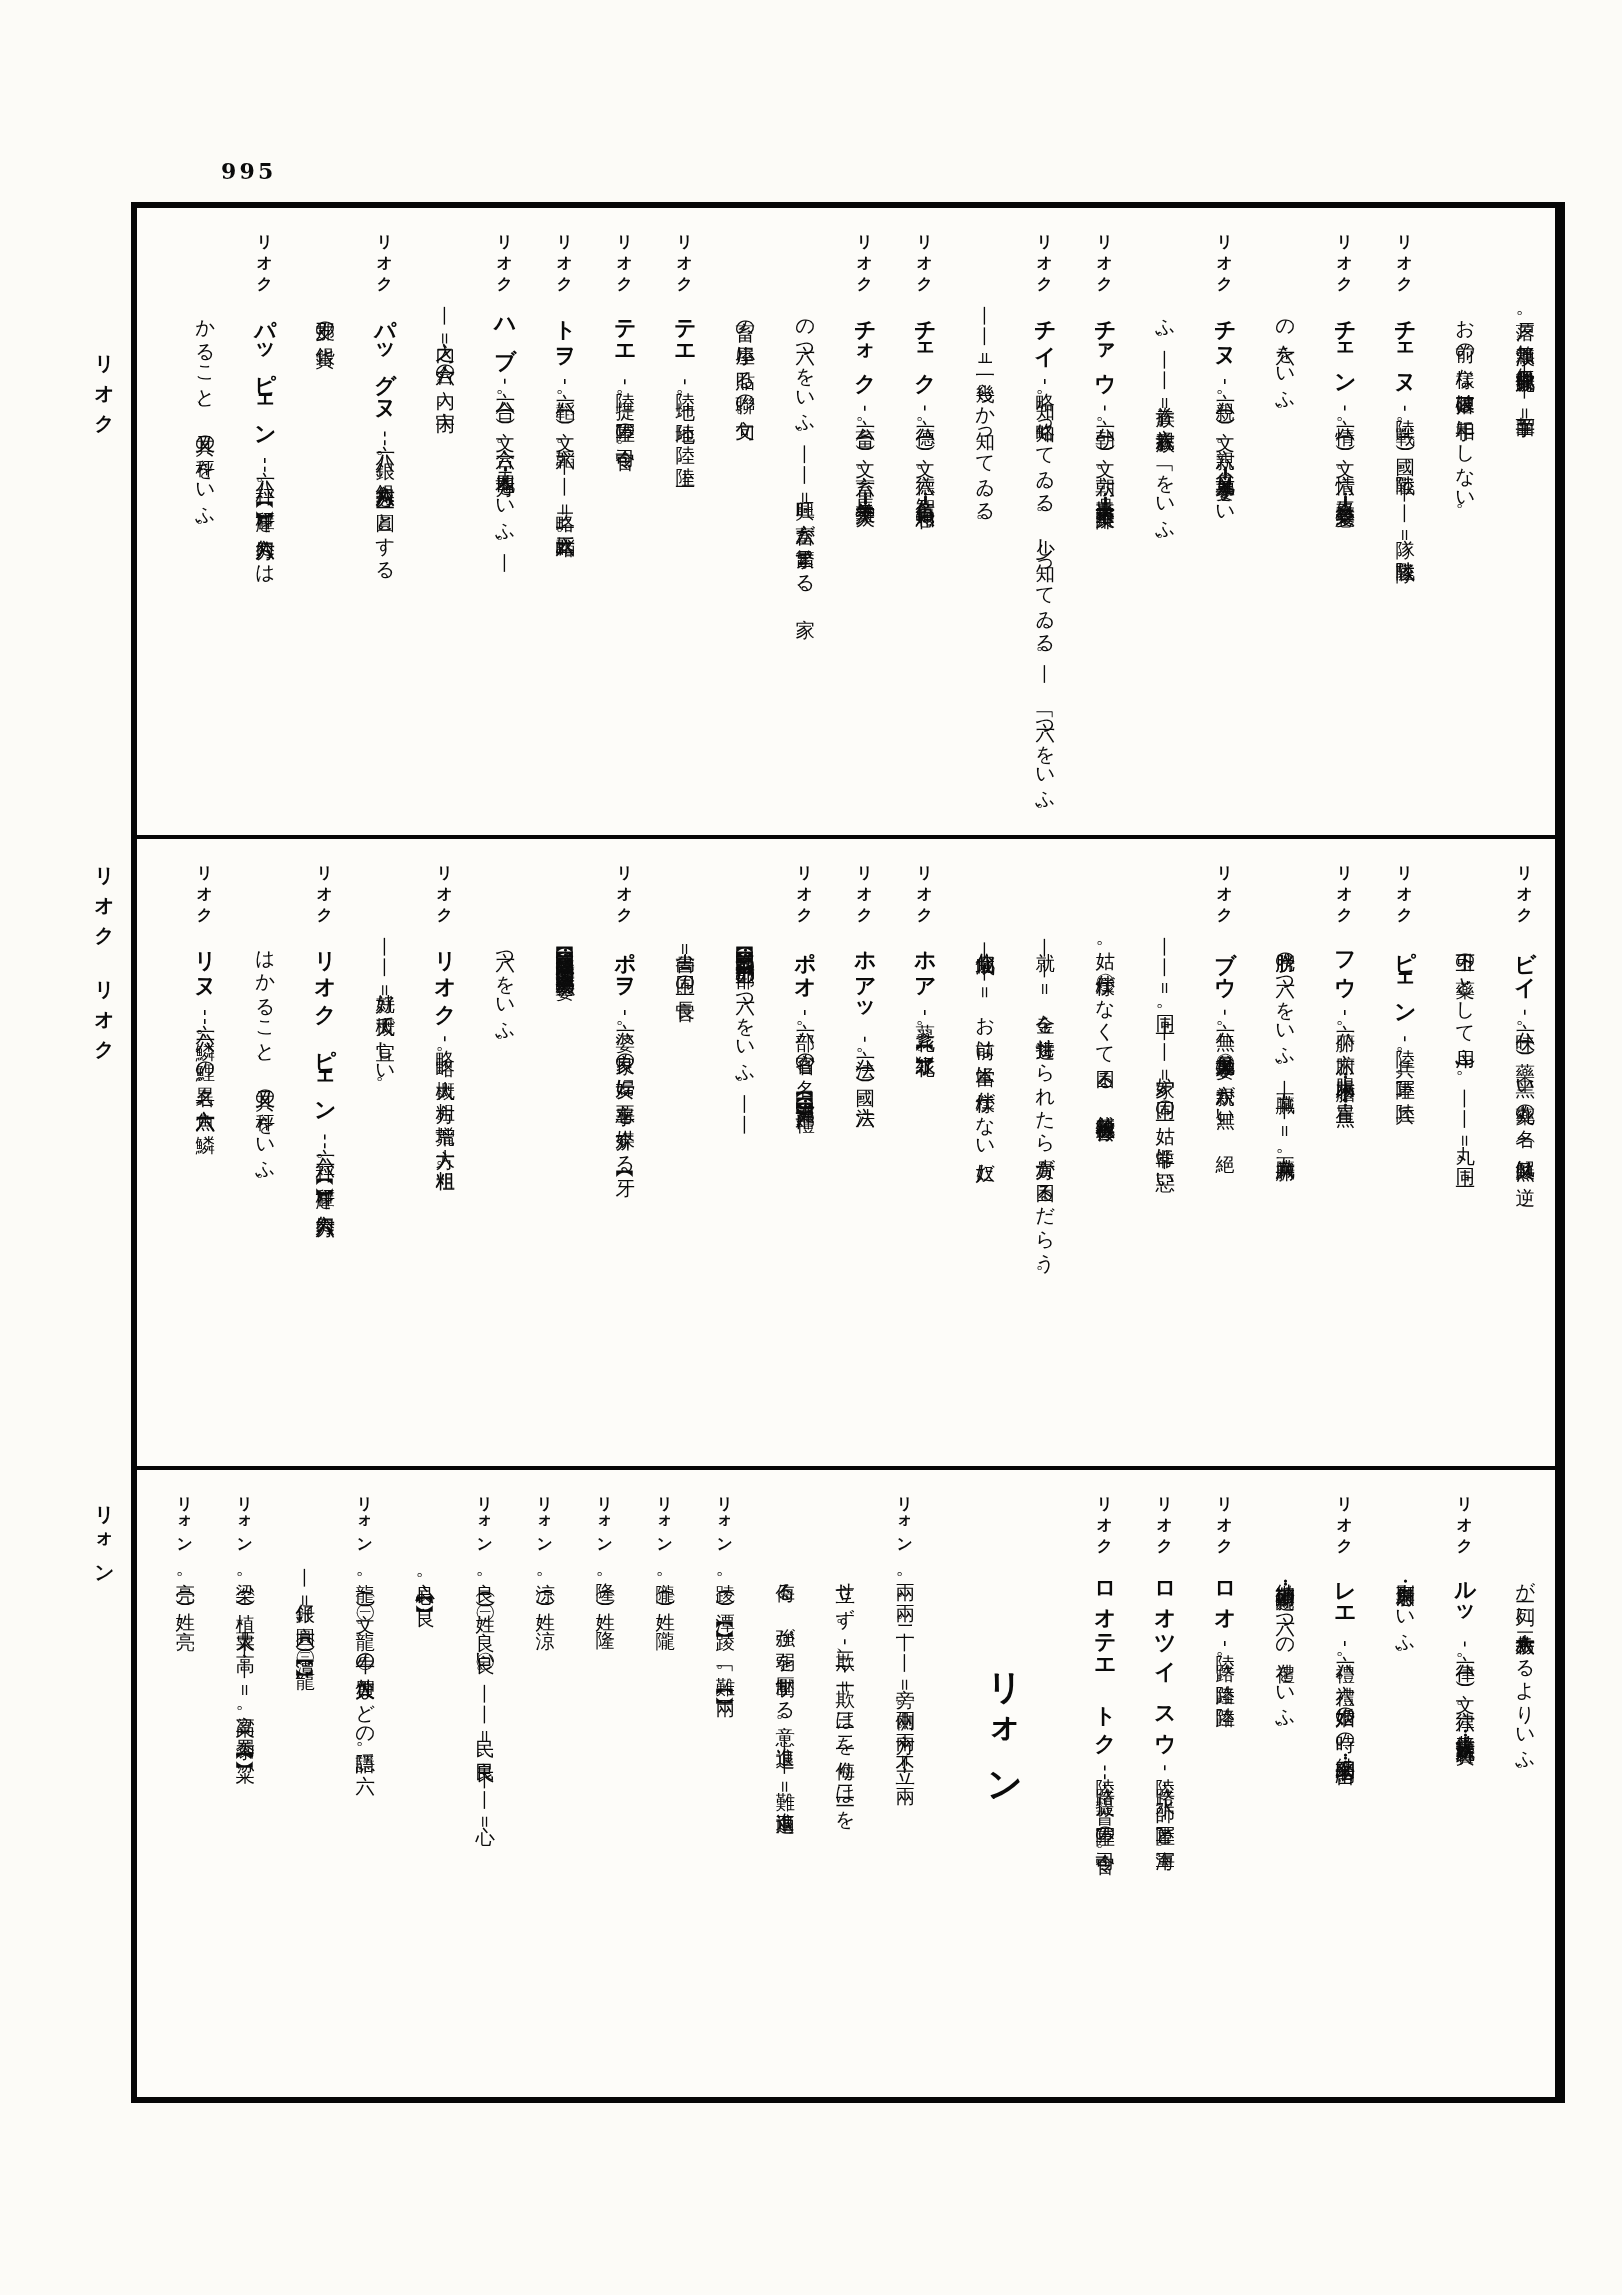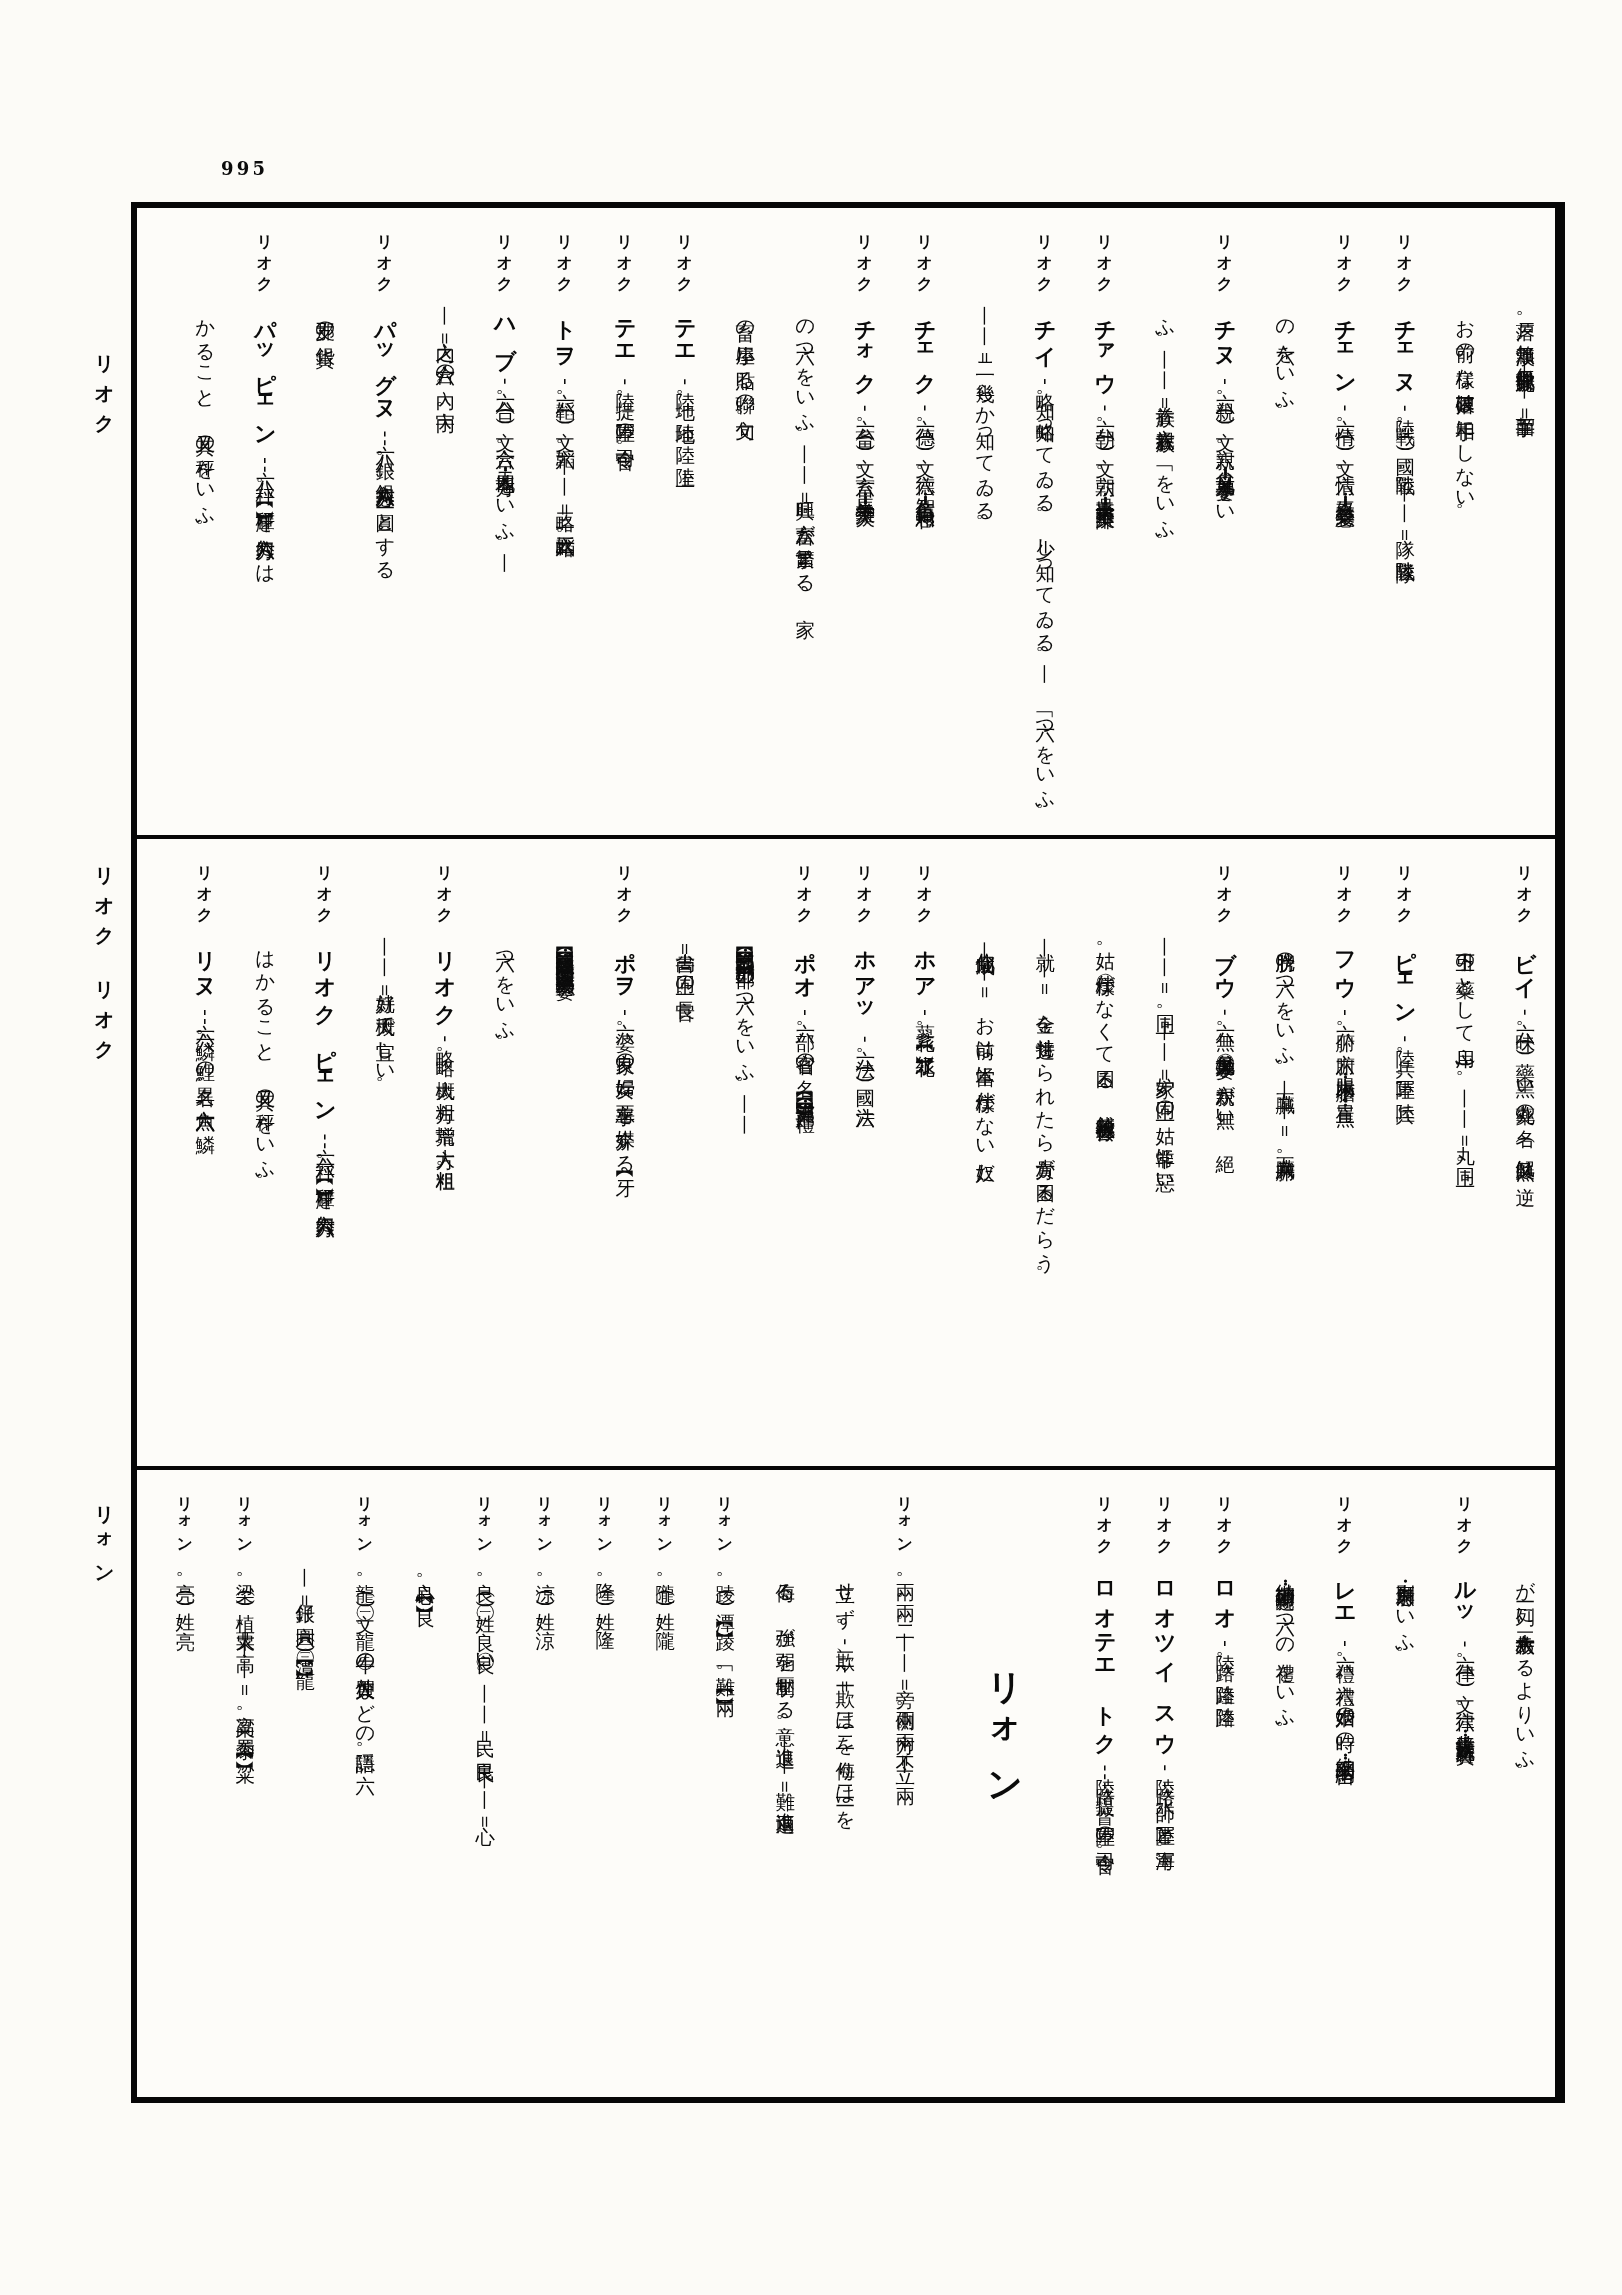--- a/index.html
+++ b/index.html
@@ -3,21 +3,21 @@
 <meta charset="utf-8">
 <style>
   html,body{margin:0;padding:0;}
   body{
     width:1623px;height:2295px;position:relative;
     background:#fcfbf7;color:#0b0b0b;
     font-family:"DejaVu Serif", serif;
   }
   .page-number{
     position:absolute;left:221px;top:158px;
-    font-size:18px;letter-spacing:3.2px;font-weight:700;
+    font-size:22px;letter-spacing:3.2px;font-weight:700;
     font-family:"DejaVu Serif", serif;
   }
   .mlabel{
     position:absolute;left:91px;
     writing-mode:vertical-rl;text-orientation:mixed;
     font-family:"DejaVu Sans", sans-serif;font-weight:700;
     font-size:19.5px;letter-spacing:7.6px;
   }
   #mlabel-top{top:341px;}
   #mlabel-mid1{top:853px;}

